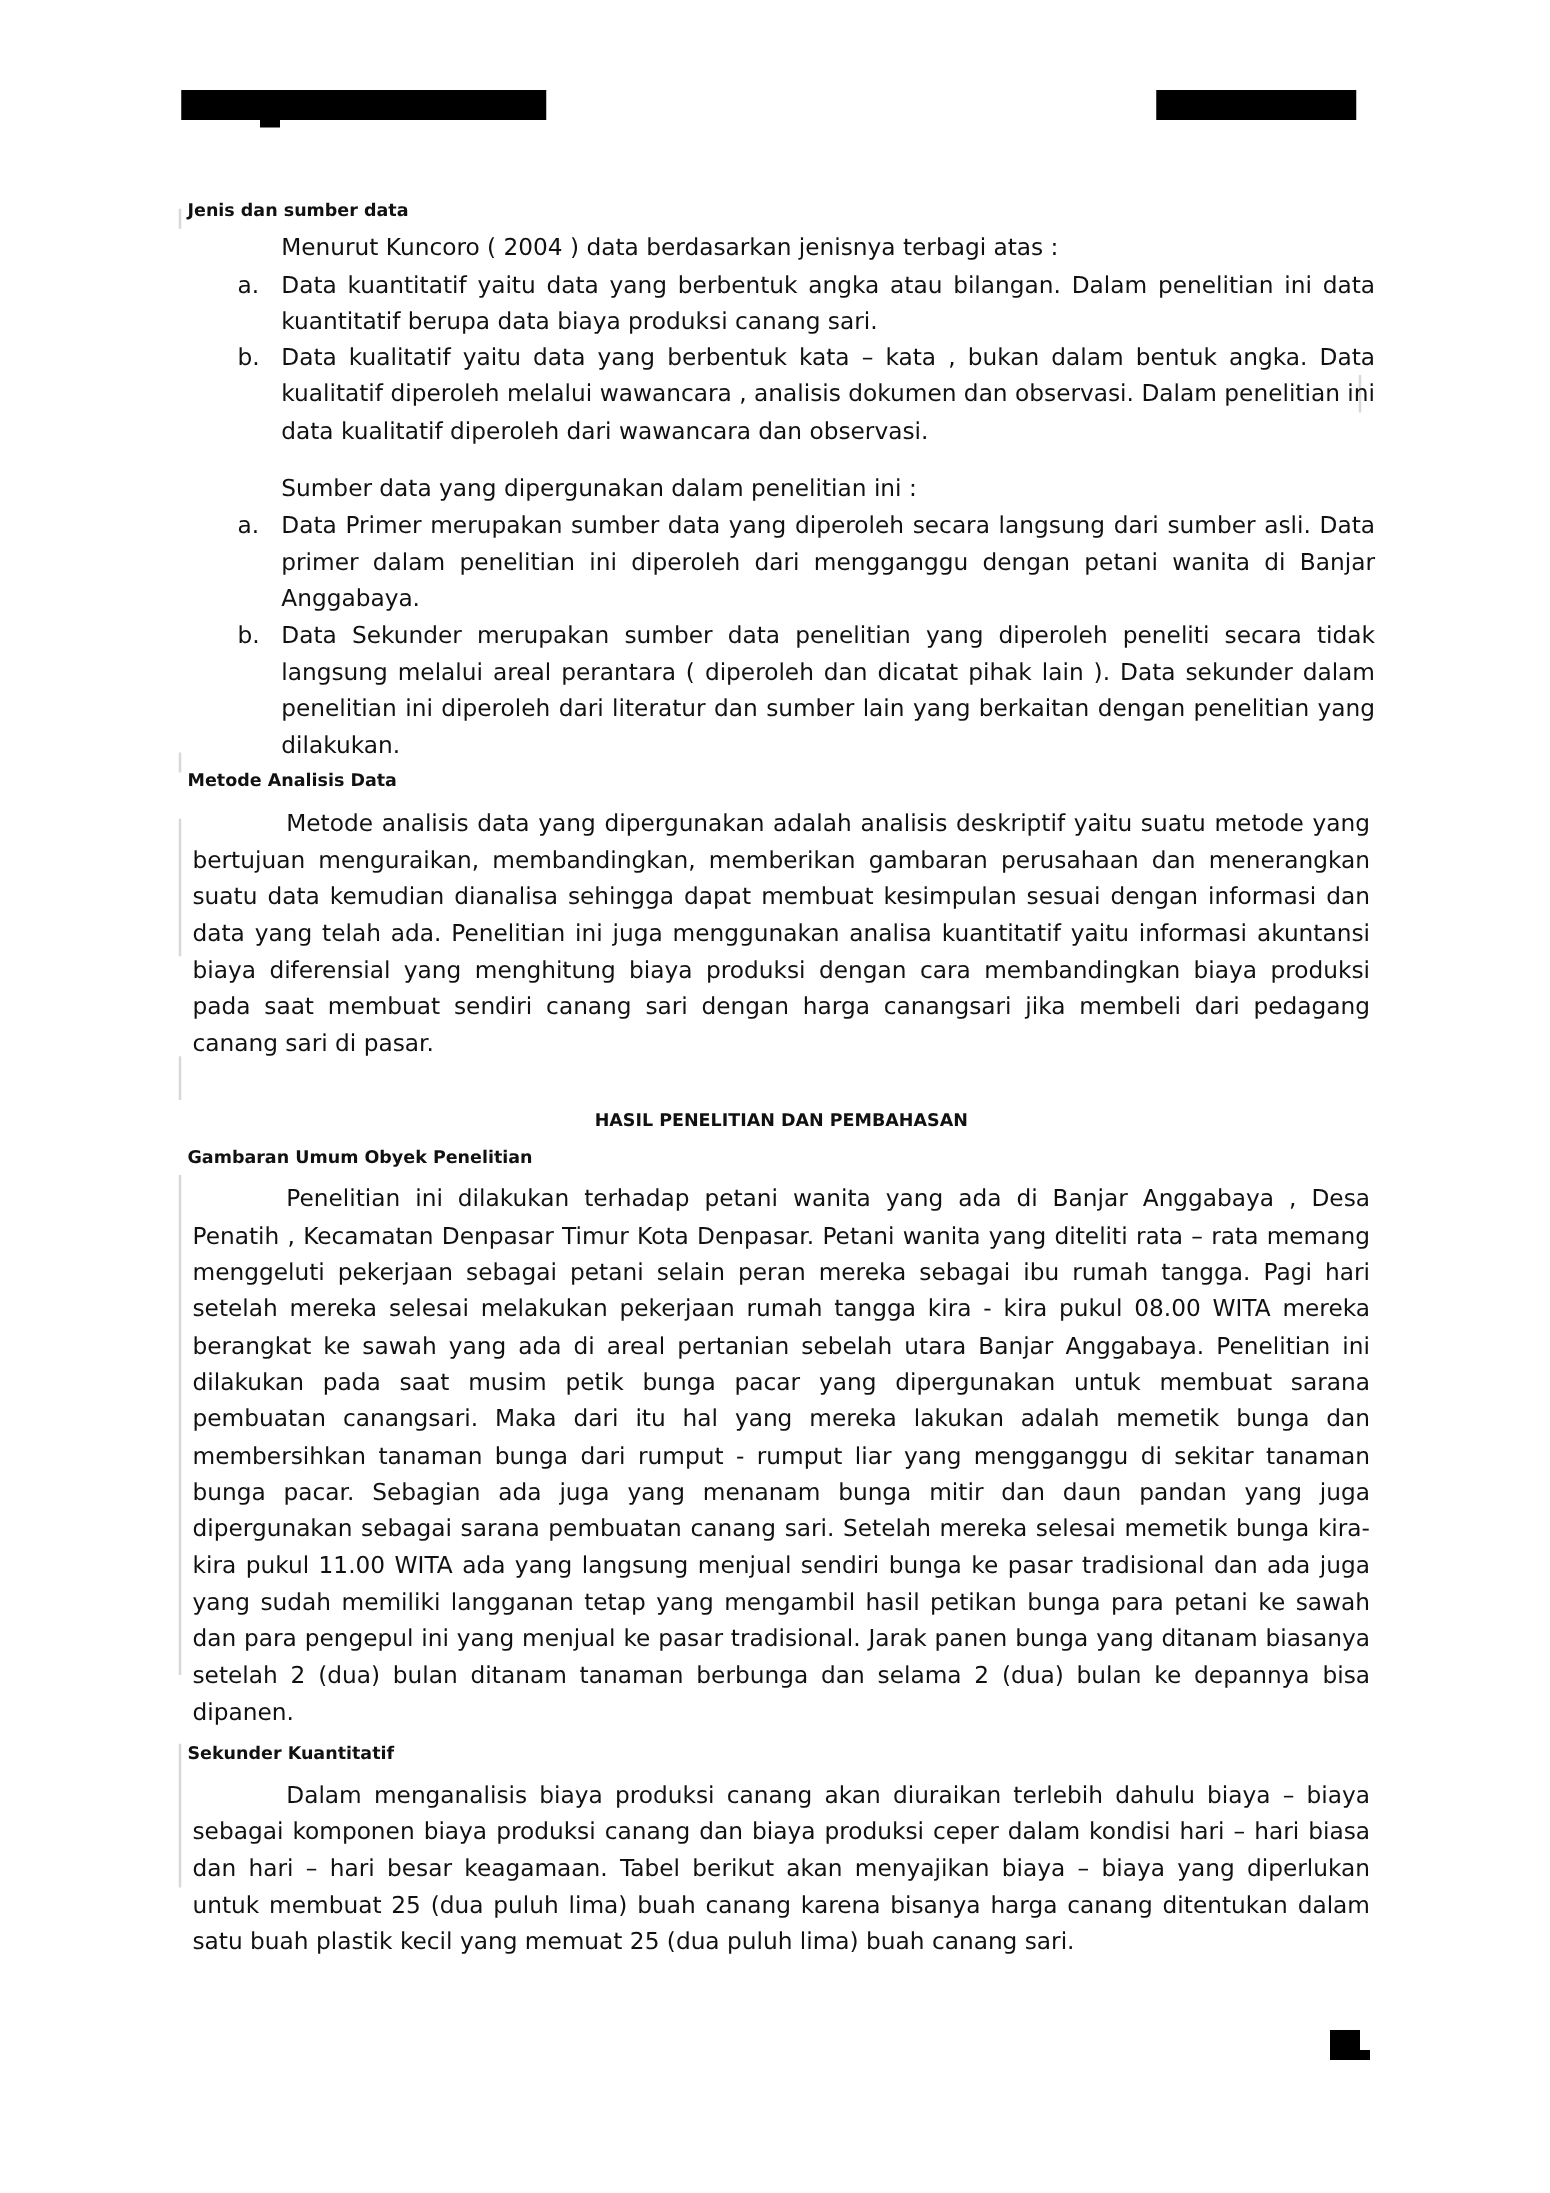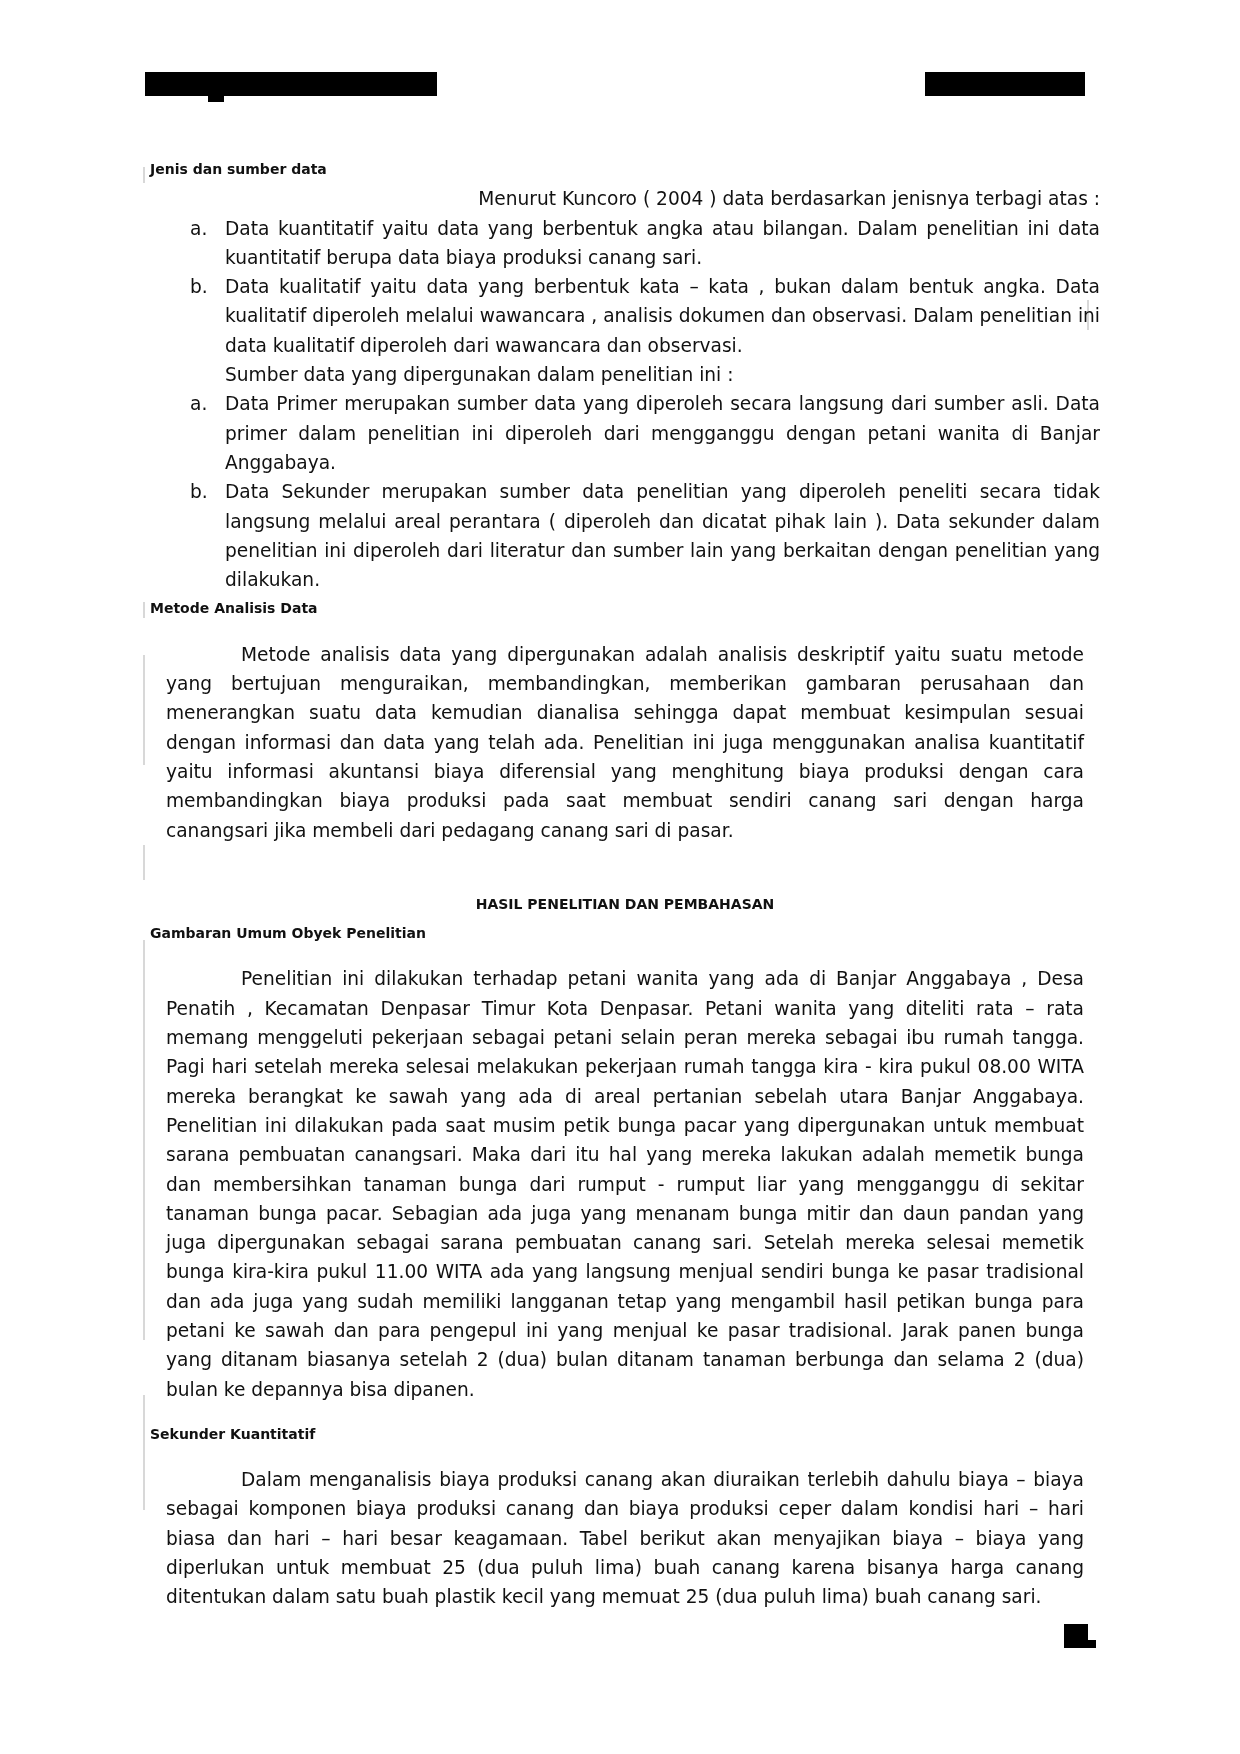--- a/index.html
+++ b/index.html
@@ -1,27 +1,27 @@
 <!DOCTYPE html>
 <html><head>
   <meta charset="utf-8">
   <style>
     html, body { margin: 0; padding: 0; background: #ffffff; }
     body { width: 1240px; height: 1754px; position: relative; overflow: hidden;
            font-family: "DejaVu Sans", sans-serif; color: #111; }
     .redact { position: absolute; background: #000; }
     .page { position: absolute; left: 150px; top: 155px; width: 950px; font-size: 18.6px; line-height: 29.3px; }
     .h { font-weight: bold; font-size: 14px; margin: 0; }
-    .p { margin: 16px; text-align: justify; }
+    .p { margin: 4px; text-align: justify; }
     .indent { text-indent: 75px; }
-    .list-intro { margin: 0 0 0 75px; text-align: right; }
+    .list-intro { margin: 0 0 0 75px; }
     .li { display: flex; margin: 0 0 0 40px; }
     .li .mk { width: 35px; flex: 0 0 35px; }
     .li .tx { flex: 1; text-align: justify; }
-    .sub-intro { margin: 0 0 0 75px; }
+    .sub-intro { margin: 17px 0 0 75px; }
     .gap { height: 29px; }
     .rev { position: absolute; width: 2px; background: #d8d8d8; }
   </style>
 </head>
 <body>
 
 <div class="redact" style="left:145px; top:72px; width:292px; height:24px;"></div>
 <div class="redact" style="left:208px; top:92px; width:16px; height:10px;"></div>
 <div class="redact" style="left:925px; top:72px; width:160px; height:24px;"></div>
 

